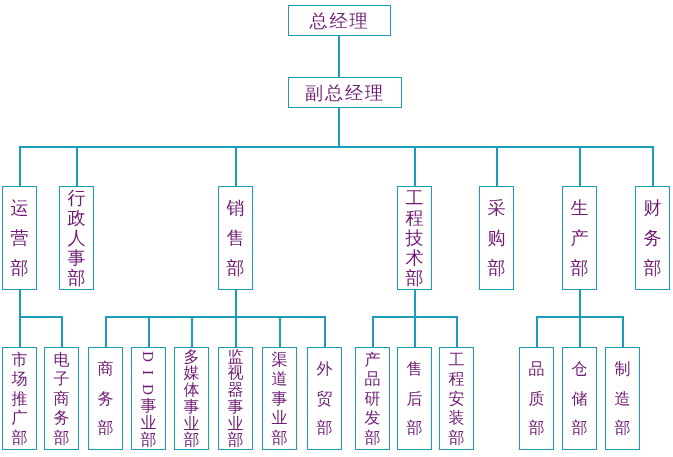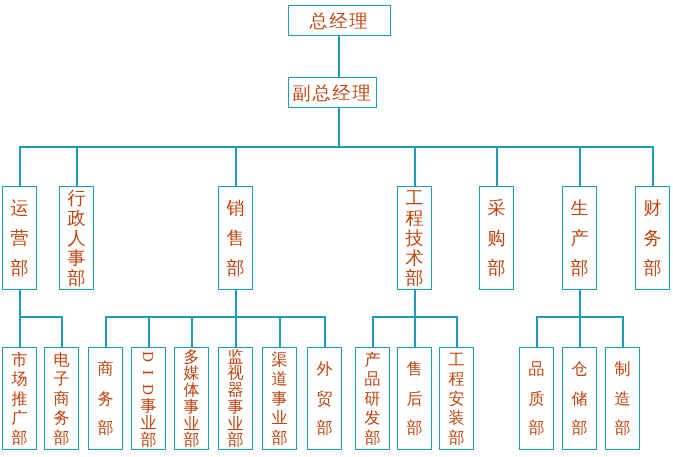--- a/index.html
+++ b/index.html
@@ -1,21 +1,21 @@
 <!DOCTYPE html>
 <html style="--line: #1b9cbd;"><head>
 <meta charset="utf-8">
 <style>
   html,body{margin:0;padding:0;background:#ffffff;}
   .canvas{
     position:relative;
     width:673px;height:457px;
     background:#ffffff;
     font-family:"Liberation Serif","DejaVu Serif",serif;
-    color:#c2410c;
+    color:#701a75;
     overflow:hidden;
   }
   .node{
     position:absolute;
     background:#ffffff;
     border:1.5px solid var(--line,#1b9cbd);
     box-sizing:border-box;
   }
   .hnode{
     display:flex;align-items:center;justify-content:center;
@@ -70,21 +70,21 @@
   <div class="line v" style="left:279px;top:316px;height:31px"></div>
   <div class="line v" style="left:324px;top:316px;height:31px"></div>
   <div class="line v" style="left:372px;top:316px;height:31px"></div>
   <div class="line v" style="left:456px;top:316px;height:31px"></div>
   <div class="line v" style="left:536px;top:316px;height:31px"></div>
   <div class="line v" style="left:622px;top:316px;height:31px"></div>
 
   <div class="node hnode" style="left:288px;top:5px;width:103px;height:31px">
     <span>总经理</span>
   </div>
-  <div class="node hnode" style="left:288px;top:77px;width:89px;height:31px">
+  <div class="node hnode" style="left:288px;top:77px;width:114px;height:31px">
     <span>副总经理</span>
   </div>
 
   <div class="node vnode l3" style="left:2px">
     <span class="vtext">
         <span>运</span>
         <span>营</span>
         <span>部</span>
       </span>
   </div>

